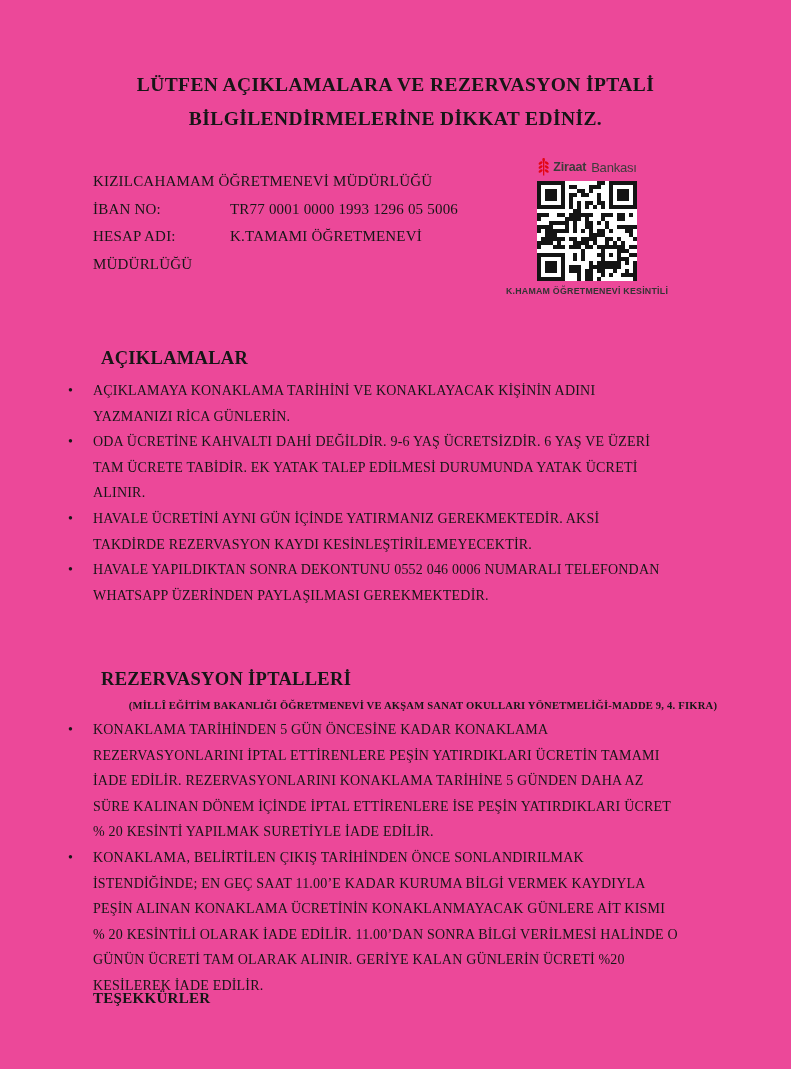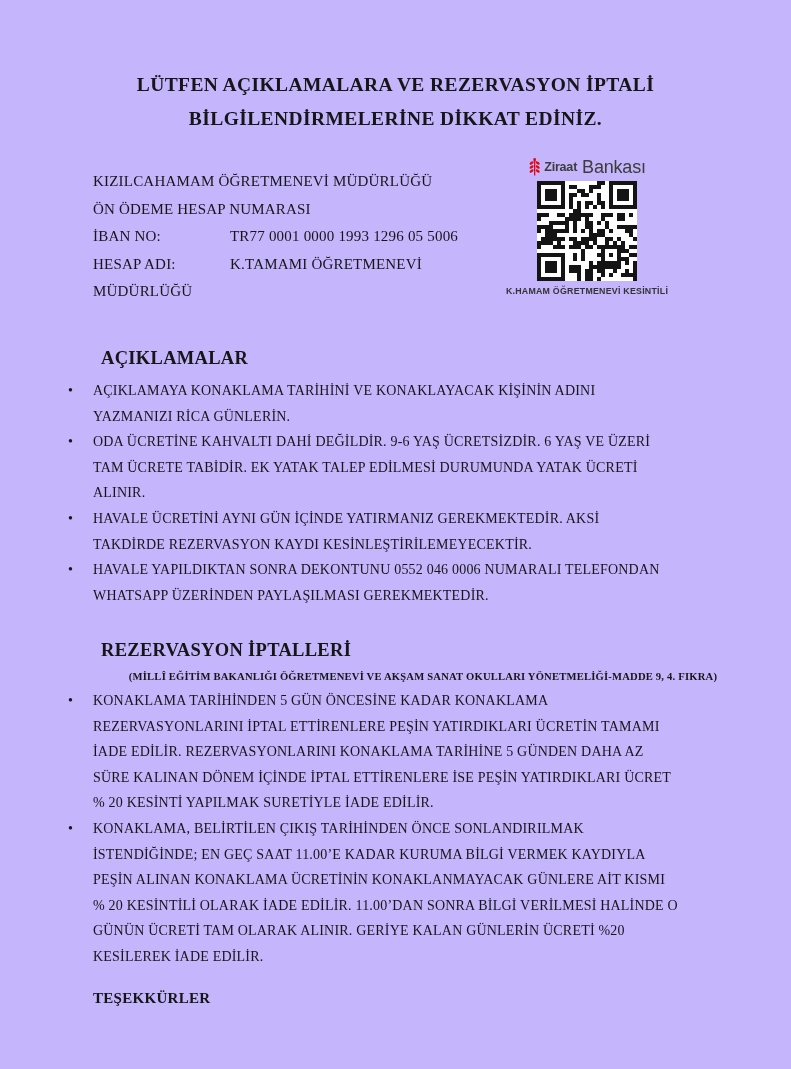--- a/index.html
+++ b/index.html
@@ -1,19 +1,19 @@
 <!DOCTYPE html>
 <html><head>
 <meta charset="utf-8">
 <style>
   html,body{margin:0;padding:0;background:#ffffff;}
   .page{
     position:relative;
     width:791px;height:1069px;
-    background:#c4b5fd;
+    background:#ec4899;
     font-family:"Liberation Serif", serif;
     color:#161616;
     overflow:hidden;
   }
   .title{
     position:absolute;top:68px;left:0;right:0;
     text-align:center;
     font-size:19.5px;font-weight:bold;
     line-height:34px;
     letter-spacing:0.4px;
@@ -27,30 +27,30 @@
   .qr-block{
     position:absolute;top:157px;left:492px;width:190px;
     text-align:center;
     font-family:"Liberation Sans", sans-serif;
   }
   .logo-row{
     display:flex;align-items:center;justify-content:center;gap:3px;
     height:20px;color:#3c3c3b;
   }
   .logo-bold{font-weight:bold;font-size:12.5px;letter-spacing:-0.2px;}
-  .logo-reg{font-weight:normal;font-size:18px;margin-left:2px;letter-spacing:-0.2px;}
+  .logo-reg{font-weight:normal;font-size:13px;margin-left:2px;letter-spacing:-0.2px;}
   .qr{display:block;margin:4px auto 0 auto;width:100px;height:100px;background:#fff;}
   .qr-caption{
     margin-top:5px;
     font-size:8.8px;font-weight:bold;color:#333333;
     letter-spacing:0.25px;white-space:nowrap;
   }
   .section{position:absolute;left:93px;width:660px;}
   .sec1{top:338px;}
-  .sec2{top:630px;}
+  .sec2{top:659px;}
   .section h2{
     margin:8px;font-size:18.5px;font-weight:bold;line-height:24px;letter-spacing:0.3px;
   }
   .subheading{
     margin-top:7px;font-size:10.6px;font-weight:bold;line-height:14px;
     letter-spacing:0.2px;white-space:nowrap;text-align:center;
   }
   .section ul{list-style:none;margin:6px 0 0 0;padding:0;}
   .sec2 ul{margin-top:4px;}
   .section li{
@@ -71,21 +71,20 @@
 </head>
 <body>
 
 <div class="page">
 
   <div class="title">LÜTFEN AÇIKLAMALARA VE REZERVASYON İPTALİ
 BİLGİLENDİRMELERİNE DİKKAT EDİNİZ.</div>
 
   <div class="bank">
     <div>KIZILCAHAMAM ÖĞRETMENEVİ MÜDÜRLÜĞÜ</div>
-    <div>ÖN ÖDEME HESAP NUMARASI</div>
     <div><span class="bank-label">İBAN NO:</span><span>TR77 0001 0000 1993 1296 05 5006</span></div>
     <div><span class="bank-label">HESAP ADI:</span><span>K.TAMAMI ÖĞRETMENEVİ</span></div>
     <div>MÜDÜRLÜĞÜ</div>
   </div>
 
   <div class="qr-block">
     <div class="logo-row">
       <svg width="13" height="18" viewBox="0 0 13 18" aria-hidden="true">
         <g fill="#e30613">
           <rect x="6" y="2.5" width="1.3" height="15"></rect>

